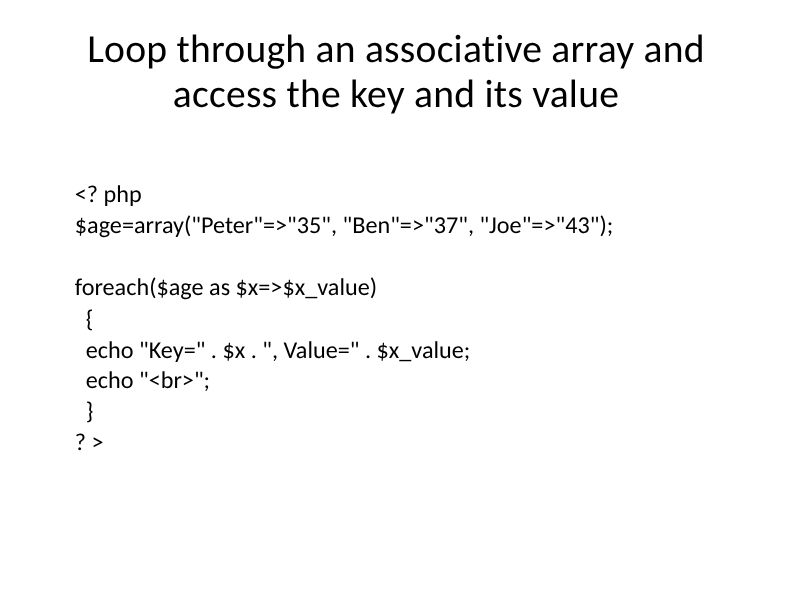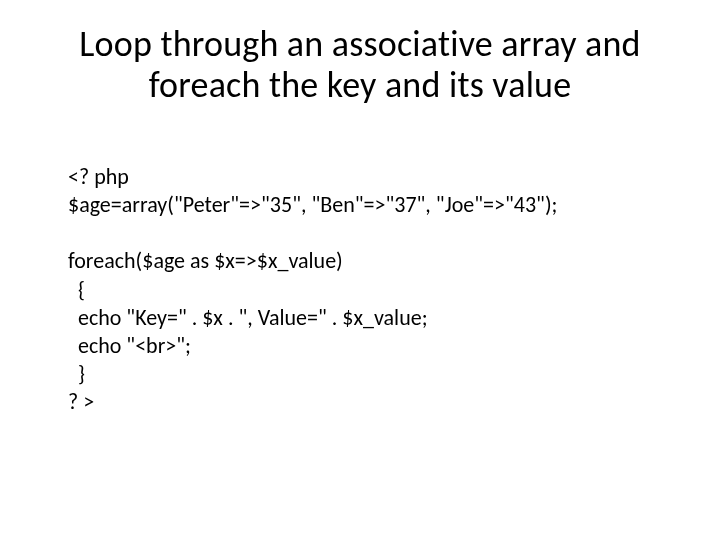--- a/index.html
+++ b/index.html
@@ -30,21 +30,21 @@
     line-height: 1.28;
     font-family: Calibri, "Segoe UI", Arial, sans-serif;
     white-space: pre;
     padding-left: 28px;
   }
 </style>
 </head>
 <body>
 
 <div class="slide">
-  <h1 class="title">Loop through an associative array and foreach the key and its value</h1>
+  <h1 class="title">Loop through an associative array and access the key and its value</h1>
 
   <div class="code-block">
 <span>&lt;? php</span>
 <span>$age=array("Peter"=&gt;"35", "Ben"=&gt;"37", "Joe"=&gt;"43");</span>
 <span></span>
 <span>foreach($age as $x=&gt;$x_value)</span>
 <span>  {</span>
 <span>  echo "Key=" . $x . ", Value=" . $x_value;</span>
 <span>  echo "&lt;br&gt;";</span>
 <span>  }</span>

